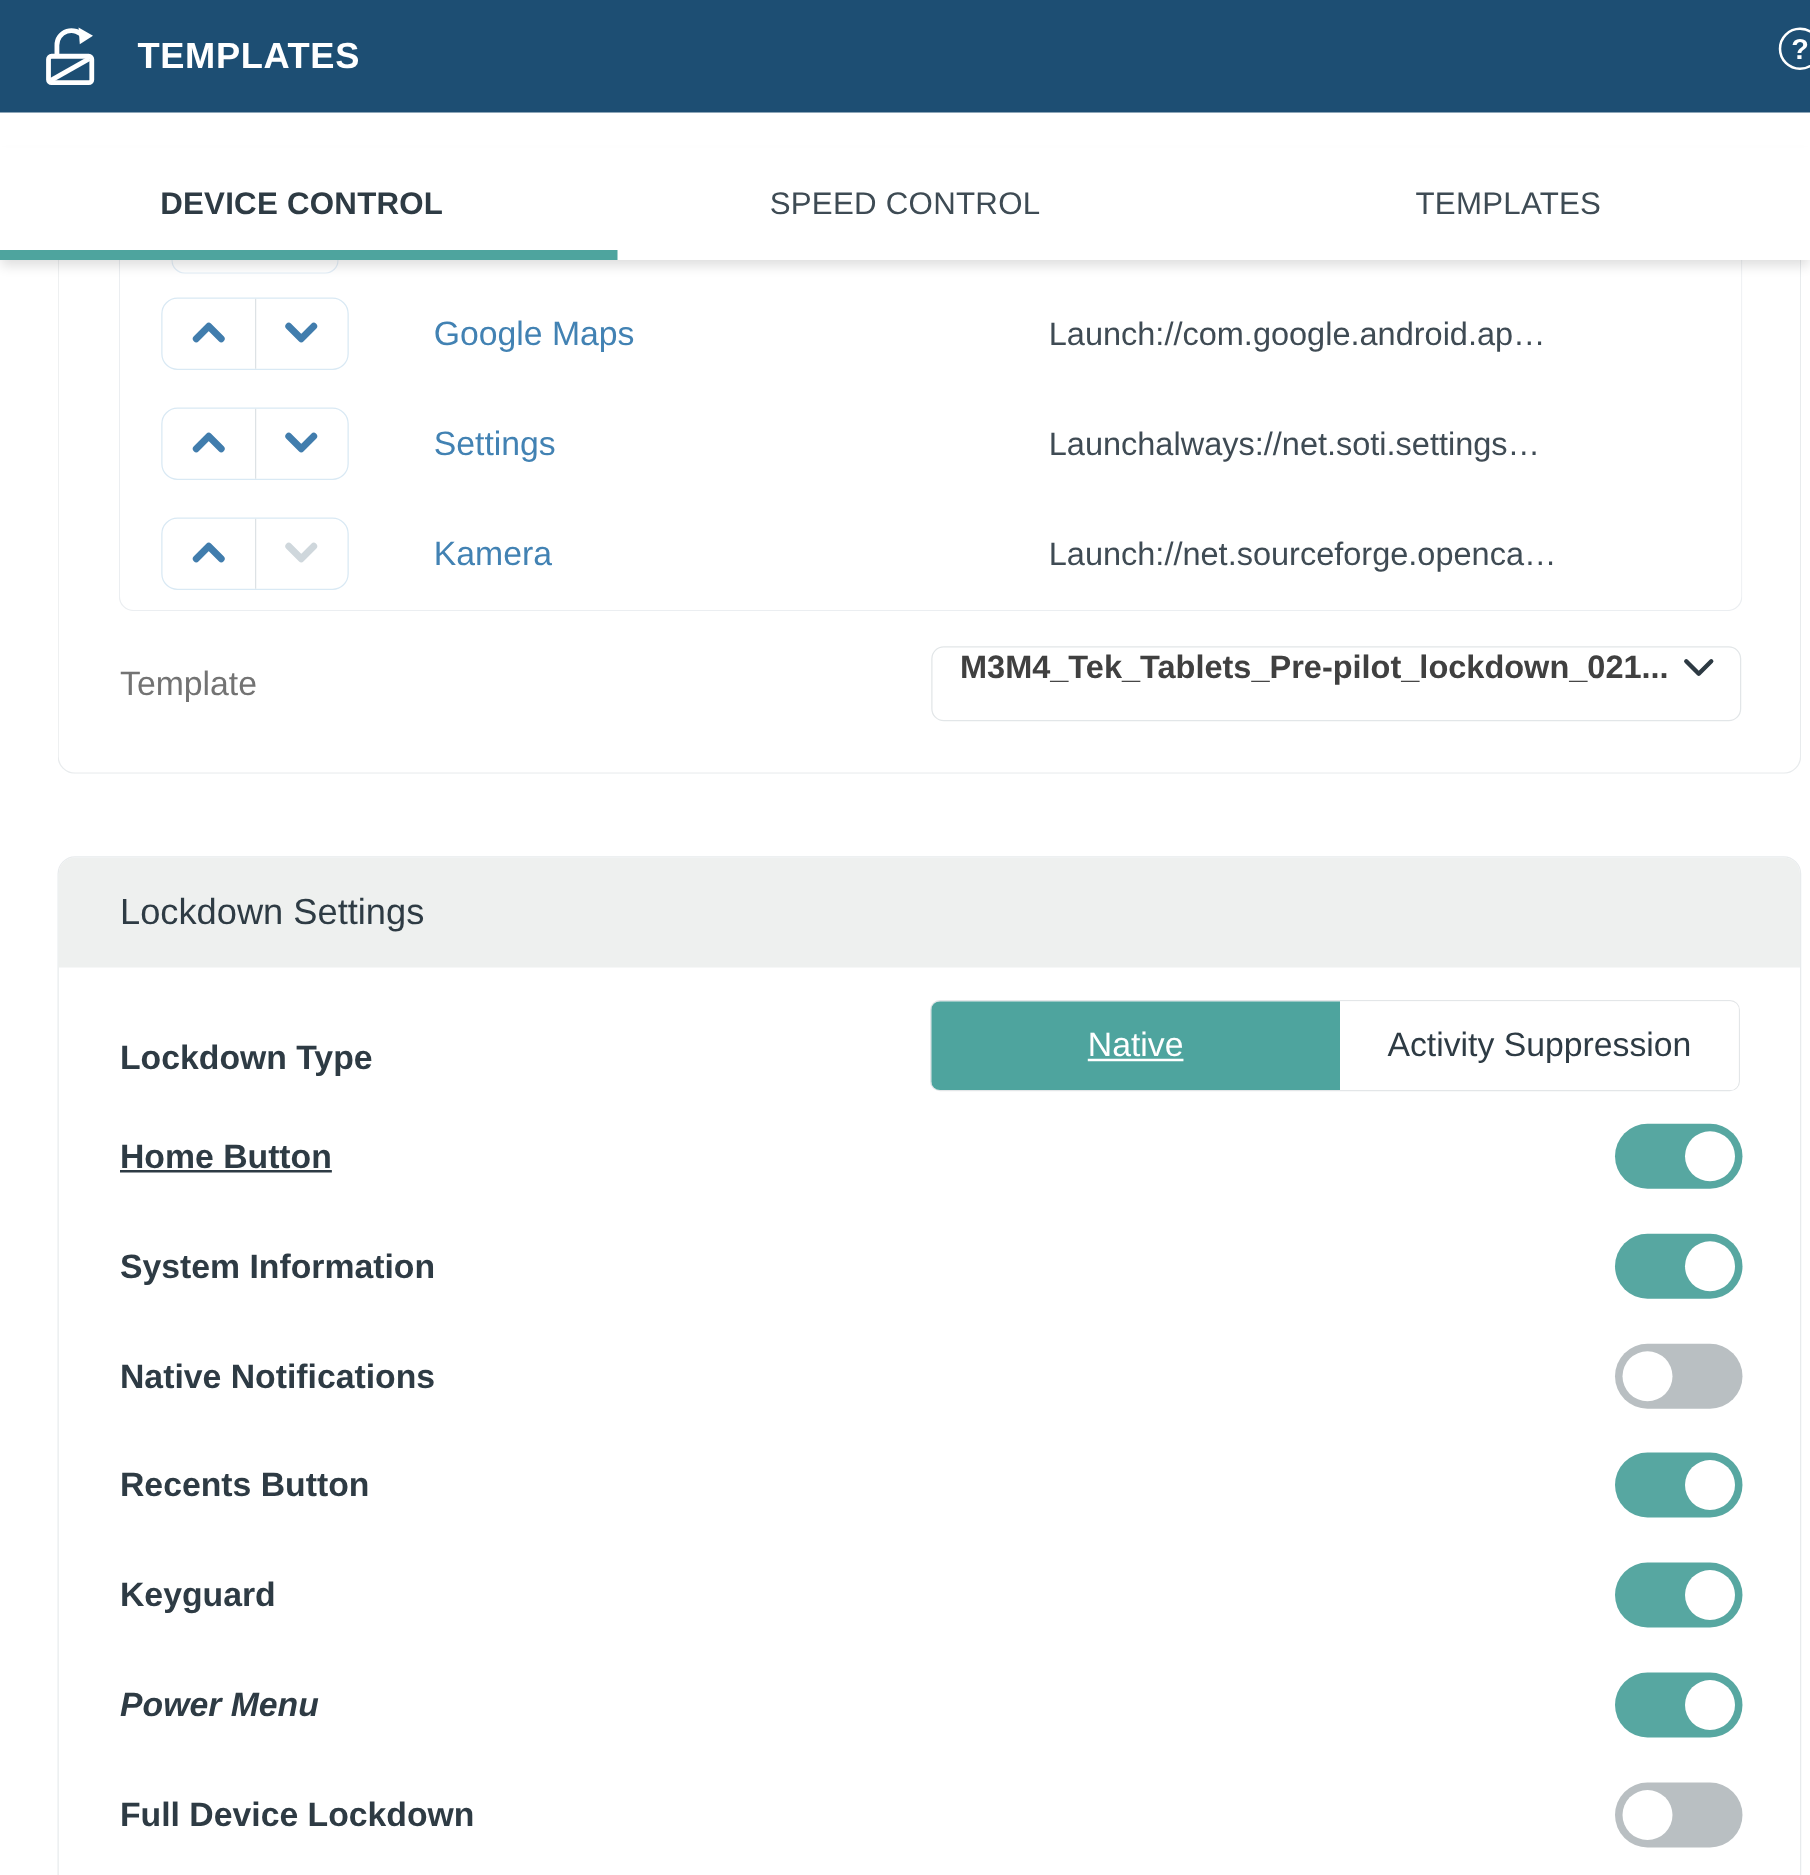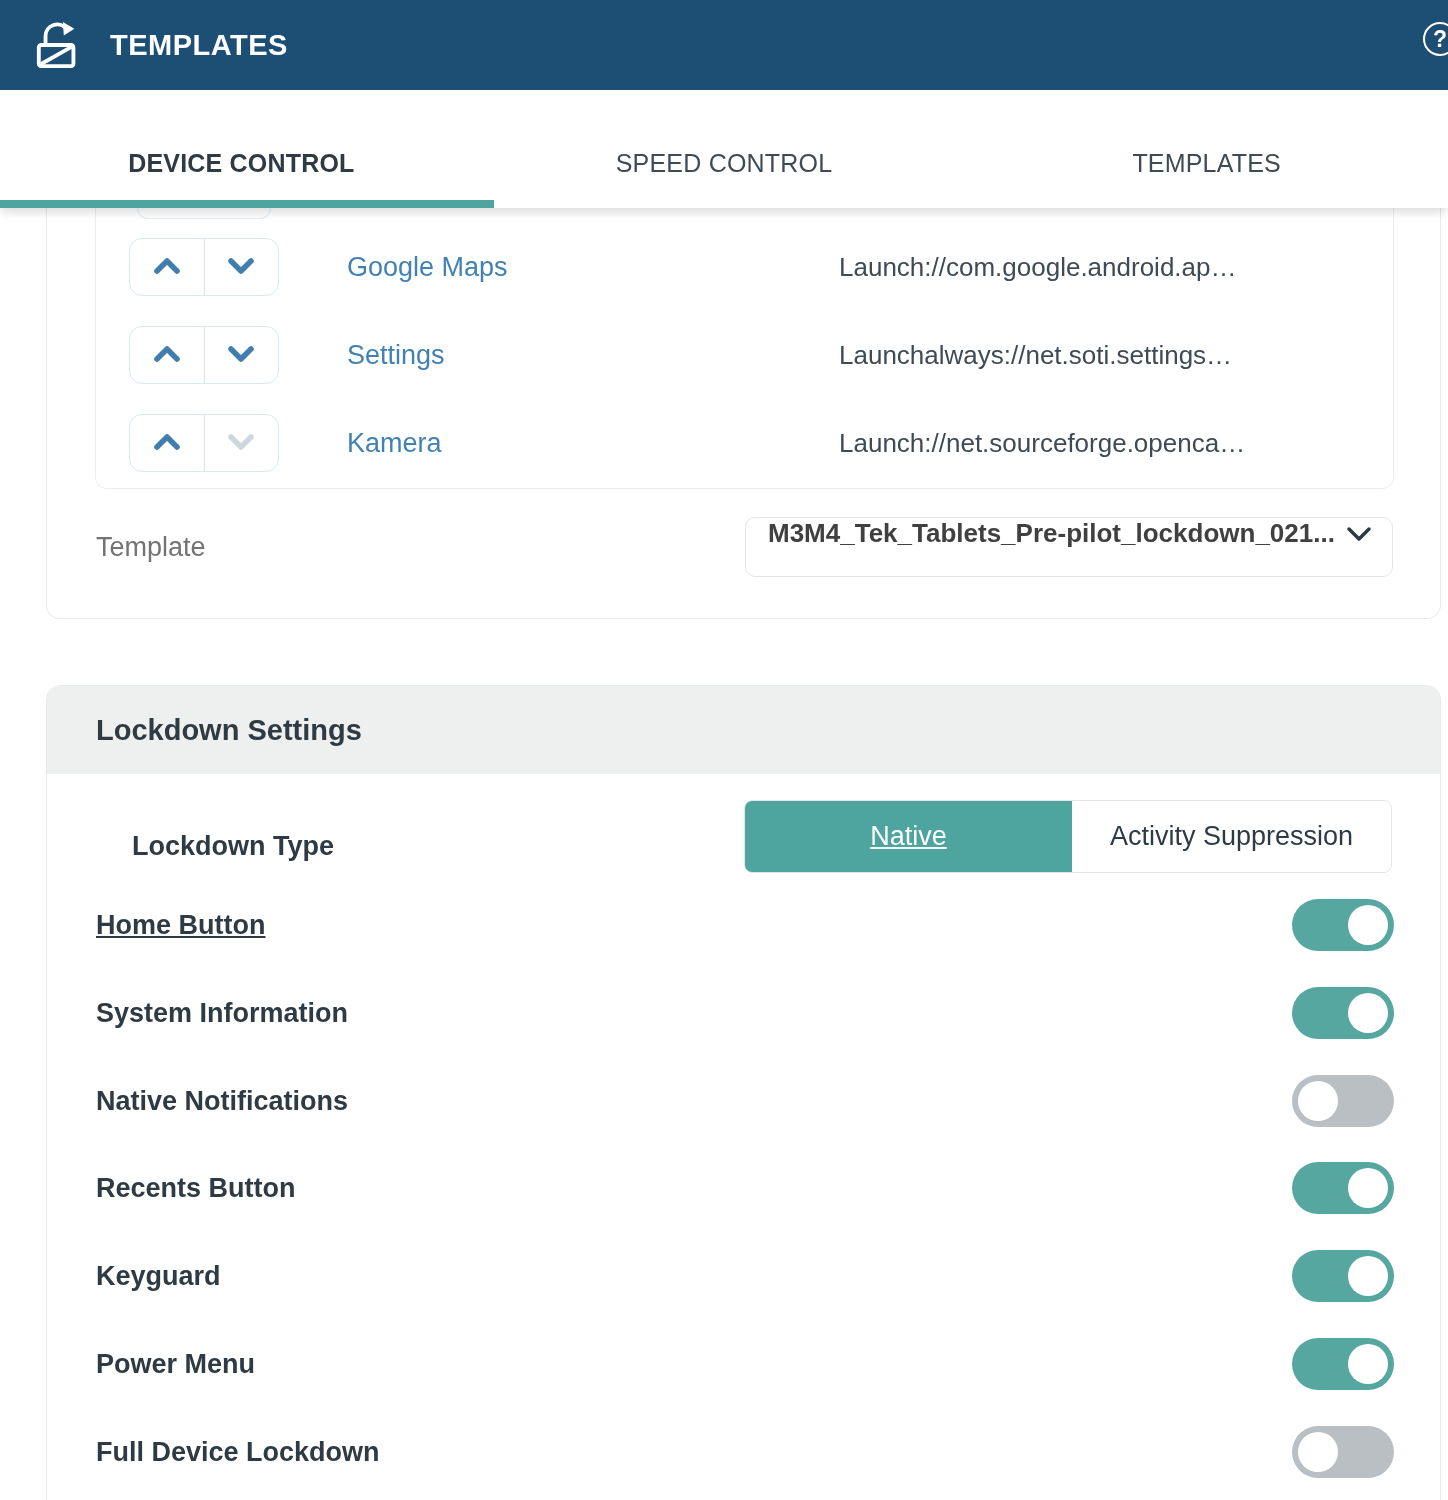--- a/index.html
+++ b/index.html
@@ -32,36 +32,36 @@
   .arrow-btn svg polyline { stroke:#cfd7dc; }
   .arrow-btn.enabled svg polyline { stroke:#417dad; }
   .app-name { position:absolute; left:251px; top:0; height:58px; line-height:58px; font-size:27px; color:#4282b3; text-decoration:none; }
   .app-uri { position:absolute; left:743px; top:0; height:58px; line-height:58px; font-size:26px; color:#3f4b54; }
 
   .template-label { position:absolute; left:49px; top:309px; height:60px; line-height:60px; font-size:27px; font-weight:400; color:#737373; }
   .template-select { position:absolute; left:698px; top:309px; width:648px; height:60px; background:#fff; border:1px solid #e2e6e8; border-radius:10px; display:flex; justify-content:space-between; padding:0 20px 0 22px; font-size:26px; font-weight:700; color:#404040; cursor:pointer; }
 
   .card2 { position:absolute; left:46px; top:477px; width:1395px; height:841px; background:#fff; border:1px solid #e8ebed; border-radius:14px; }
   .card2-header { height:88px; background:#eef0ef; border-radius:13px 13px 0 0; display:flex; align-items:center; padding-left:49px; }
-  .card2-header .section-title { font-size:29px; font-weight:700; color:#2e3b44; }
+  .card2-header .section-title { font-size:29px; font-weight:400; color:#2e3b44; }
 
   .row-label { position:absolute; left:49px; font-size:27px; font-weight:700; color:#2e3b44; height:52px; line-height:52px; white-space:nowrap; }
-  .lt-label { top:124px; height:73px; line-height:73px;margin-left:36px; }
+  .lt-label { top:124px; height:73px; line-height:73px; }
 
   .segmented { position:absolute; right:48px; top:114px; width:648px; height:73px; display:flex; border:1px solid #e3e6e8; border-radius:8px; overflow:hidden; background:#fff; }
   .seg-btn { display:flex; align-items:center; justify-content:center; font-size:27px; border:none; background:#fff; color:#2e3b44; cursor:pointer; font-family:inherit; }
   .seg-btn.selected { background:#4ea49e; color:#fff; }
   .seg-btn.first { width:327px;text-decoration:underline; } .seg-btn.second { flex:1; }
 
   .toggle { position:absolute; right:46px; width:102px; height:52px; border-radius:26px; background:#b9bfc2; cursor:pointer; }
   .toggle .knob { position:absolute; top:6px; left:6px; width:40px; height:40px; border-radius:50%; background:#fff; }
   .toggle.on { background:#57a7a1; }
   .toggle.on .knob { left:auto; right:6px; }
   .t0 { top:213px; } .t1 { top:301px; } .t2 { top:389px; } .t3 { top:476px; } .t4 { top:564px; } .t5 { top:652px; } .t6 { top:740px; }
-  .l0 { top:213px;text-decoration:underline; } .l1 { top:301px; } .l2 { top:389px; } .l3 { top:476px; } .l4 { top:564px; } .l5 { top:652px; } .l6 { top:740px; }
+  .l0 { top:213px;text-decoration:underline; } .l1 { top:301px; } .l2 { top:389px; } .l3 { top:476px; } .l4 { top:564px; } .l5 { top:652px;font-style:italic; } .l6 { top:740px; }
 </style>
 </head>
 <body>
 
 <div class="screen">
 
   <header class="app-header">
     <span class="lock-icon">
       <svg viewBox="0 0 52 56" width="50" height="56">
         <g fill="none" stroke="#ffffff" stroke-width="4">

